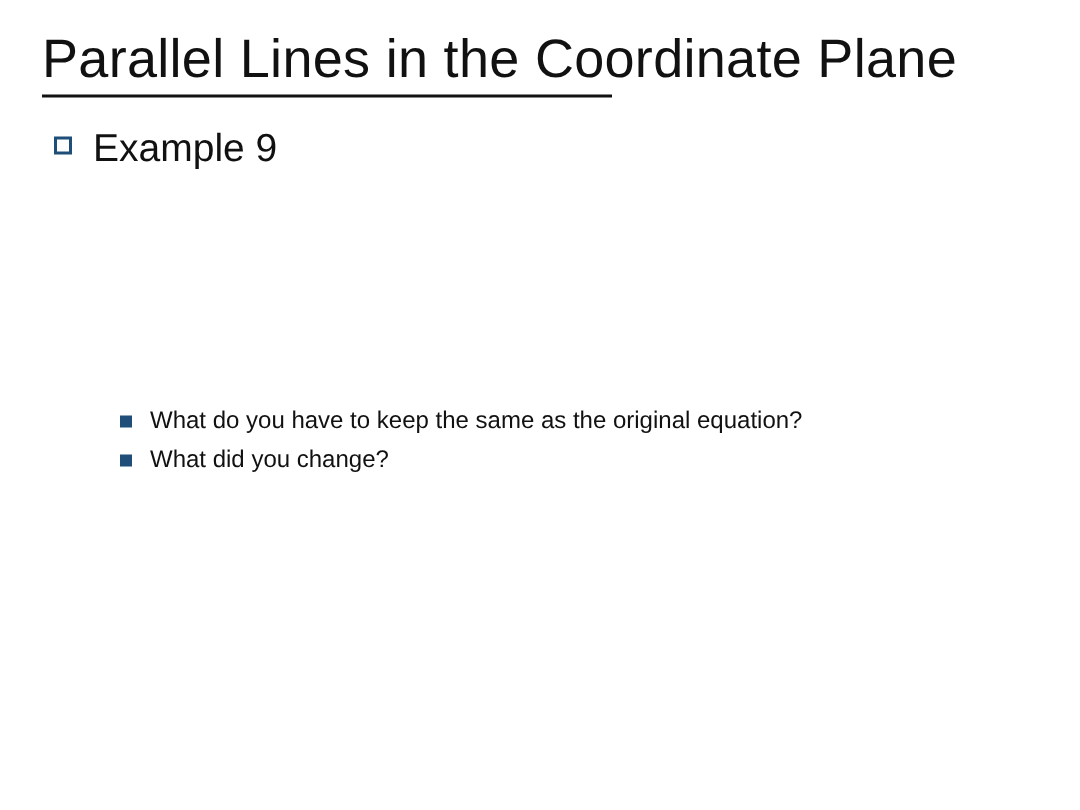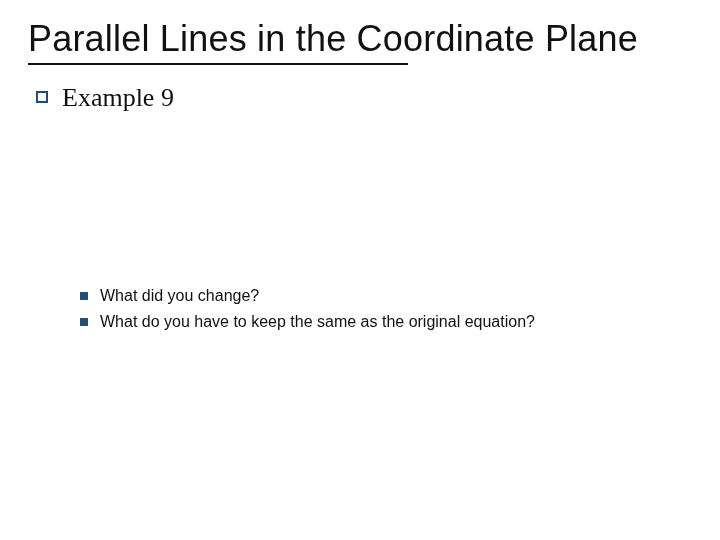--- a/index.html
+++ b/index.html
@@ -32,22 +32,21 @@
     border: none;
     border-top: 2px solid #111;
     width: 380px;
   }
   .body {
     padding-left: 8px;
   }
   .lvl1 {
     display: flex;
     align-items: flex-start;
-    margin-bottom: 22px;
-    font-family: Liberation Serif, serif;
+    margin-bottom: 6px;
   }
   .lvl1 .bullet {
     width: 12px;
     height: 12px;
     border: 2px solid #1f4e79;
     box-sizing: border-box;
     margin-top: 8px;
     margin-right: 14px;
     flex: none;
   }
@@ -127,23 +126,23 @@
       <span class="label">Example 9</span>
     </div>
 
     <div class="lvl2-group">
 
 
       <div class="spacer"></div>
 
       <div class="lvl2">
         <span class="bullet"></span>
-        <span class="label">What did you change?</span>
+        <span class="label">What do you have to keep the same as the original equation?</span>
       </div>
 
       <div class="lvl2">
         <span class="bullet"></span>
-        <span class="label">What do you have to keep the same as the original equation?</span>
+        <span class="label">What did you change?</span>
       </div>
 
     </div>
   </div>
 </div>
 
 </body></html>

